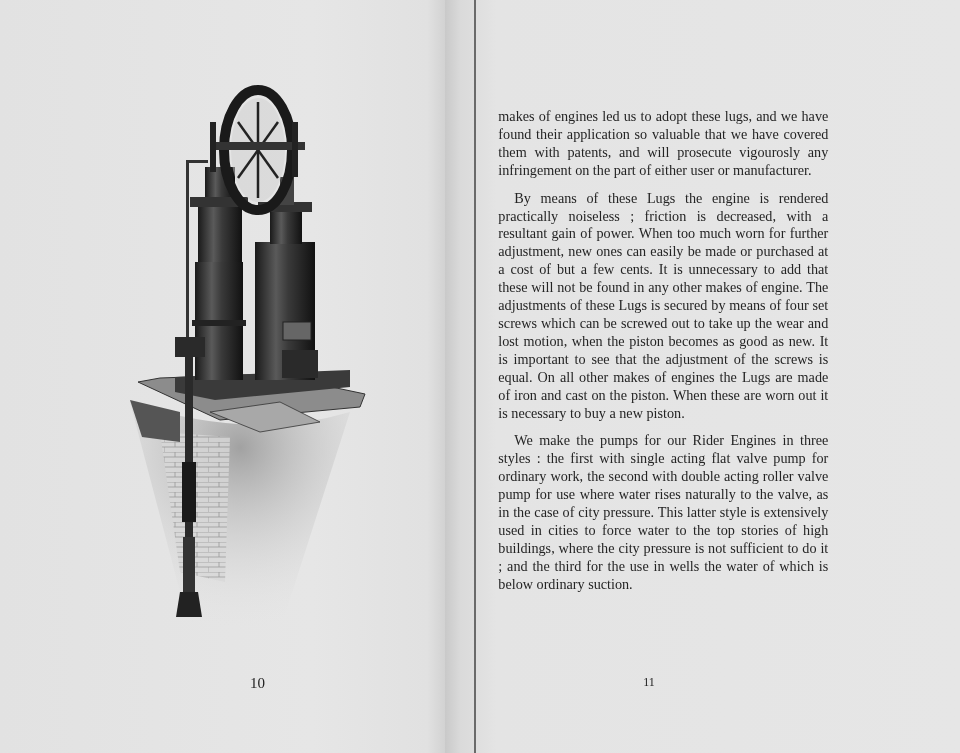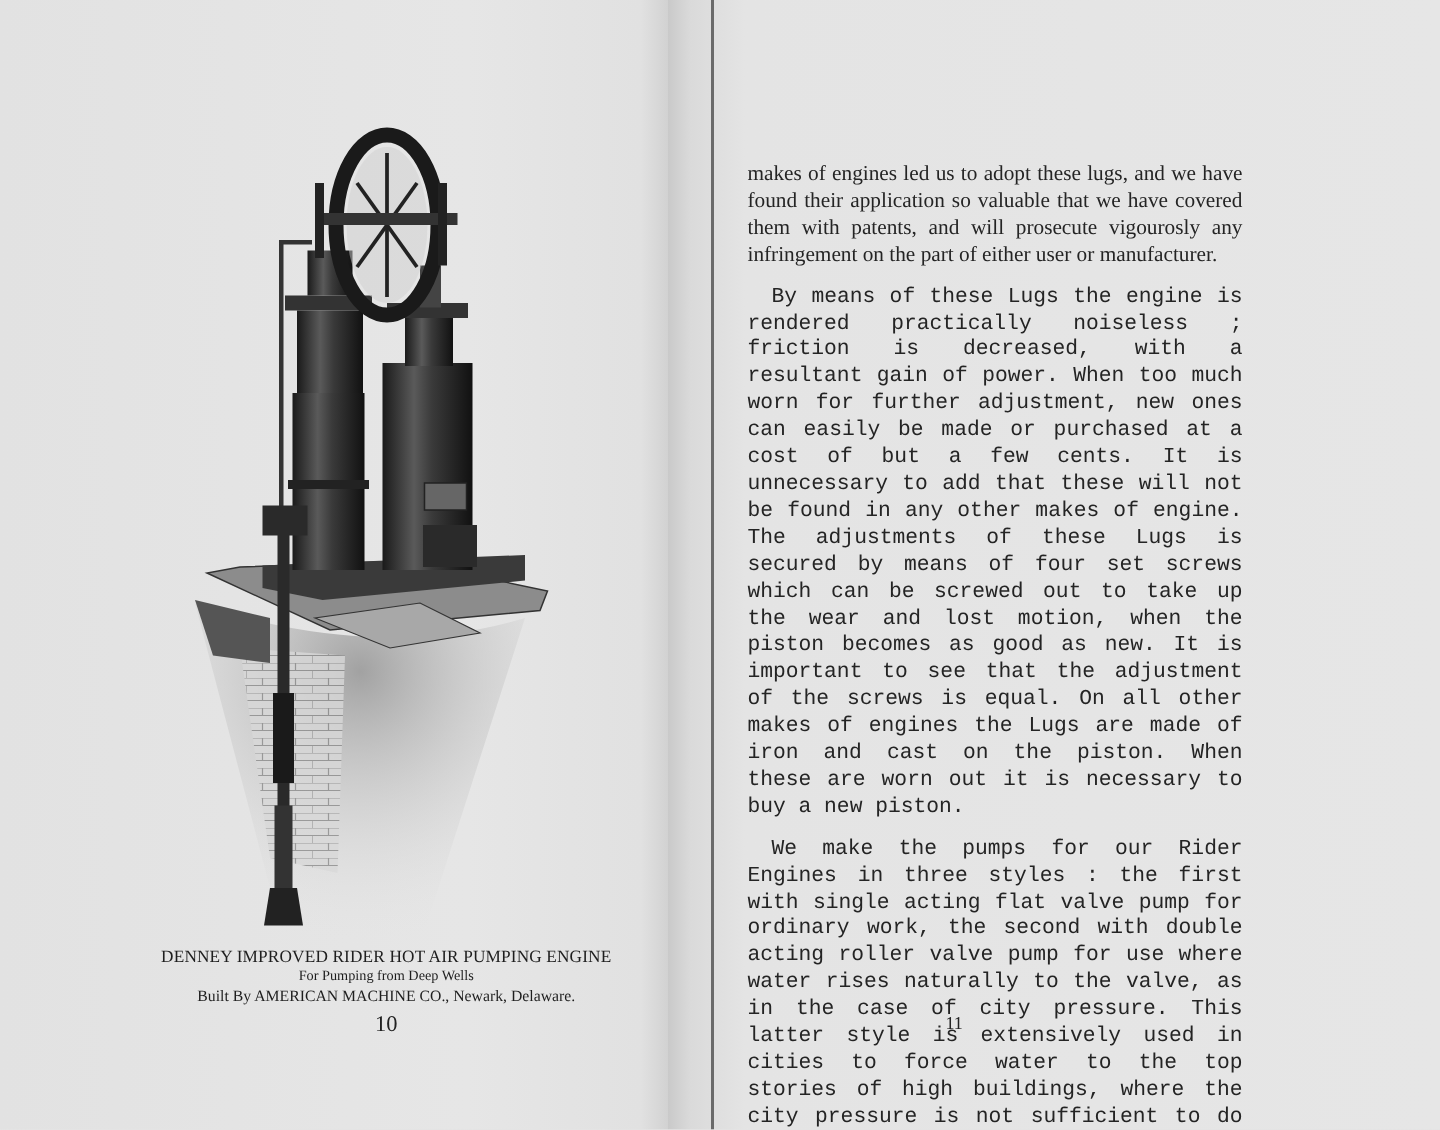--- a/index.html
+++ b/index.html
@@ -36,29 +36,29 @@
     text-align: center; color: #1e1e1e;
   }
   .caption .cap-title { font-size: 11.5px; letter-spacing: 0.1px; line-height: 14px; }
   .caption .cap-sub { font-size: 9.5px; line-height: 13px; }
   .caption .cap-builder { font-size: 10.5px; line-height: 14px; }
 
   .page-num {
     position: absolute; font-size: 15px; color: #222;
   }
   .page-left .page-num { left: 250px; top: 675px; }
-  .page-right .page-num { left: 185px; top: 675px; font-size: 12px; }
+  .page-right .page-num { left: 198px; top: 675px; font-size: 12px; }
 
   .body-text {
     position: absolute; left: 53px; top: 108px; width: 330px;
     font-size: 14.2px; line-height: 17.9px; text-align: justify;
     color: #242424;
   }
   .body-text p { margin: 0 0 10px 0; text-indent: 0; }
-  .body-text p.indent { text-indent: 16px; font-family: Liberation Mono, monospace; }
+  .body-text p.indent { text-indent: 16px; }
   .body-text p:first-child { text-indent: 0; }
 </style>
 </head>
 <body>
 
 <div class="spread">
 
   <div class="page page-left">
     <div class="figure">
       <svg viewBox="0 0 260 548" xmlns="http://www.w3.org/2000/svg">
@@ -120,25 +120,20 @@
 
         <rect x="55" y="255" width="30" height="20" fill="#2a2a2a"></rect>
 
         <rect x="65" y="270" width="8" height="230" fill="#2a2a2a"></rect>
         <rect x="62" y="380" width="14" height="60" fill="#1a1a1a"></rect>
         <rect x="63" y="455" width="12" height="55" fill="#333"></rect>
         <path d="M60 510 L78 510 L82 535 L56 535 Z" fill="#222"></path>
       </svg>
     </div>
 
-    <div class="caption">
-      <div class="cap-title">DENNEY IMPROVED RIDER HOT AIR PUMPING ENGINE</div>
-      <div class="cap-sub">For Pumping from Deep Wells</div>
-      <div class="cap-builder">Built By AMERICAN MACHINE CO., Newark, Delaware.</div>
-    </div>
 
     <div class="page-num">10</div>
   </div>
 
   <div class="page page-right">
     <div class="body-text">
       <p>makes of engines led us to adopt these lugs, and we have found their application so valuable that we have covered them with patents, and will prosecute vigourosly any infringement on the part of either user or manufacturer.</p>
       <p class="indent">By means of these Lugs the engine is rendered practically noiseless ; friction is decreased, with a resultant gain of power. When too much worn for further adjustment, new ones can easily be made or purchased at a cost of but a few cents. It is unnecessary to add that these will not be found in any other makes of engine. The adjustments of these Lugs is secured by means of four set screws which can be screwed out to take up the wear and lost motion, when the piston becomes as good as new. It is important to see that the adjustment of the screws is equal. On all other makes of engines the Lugs are made of iron and cast on the piston. When these are worn out it is necessary to buy a new piston.</p>
       <p class="indent">We make the pumps for our Rider Engines in three styles : the first with single acting flat valve pump for ordinary work, the second with double acting roller valve pump for use where water rises naturally to the valve, as in the case of city pressure. This latter style is extensively used in cities to force water to the top stories of high buildings, where the city pressure is not sufficient to do it ; and the third for the use in wells the water of which is below ordinary suction.</p>
     </div>

